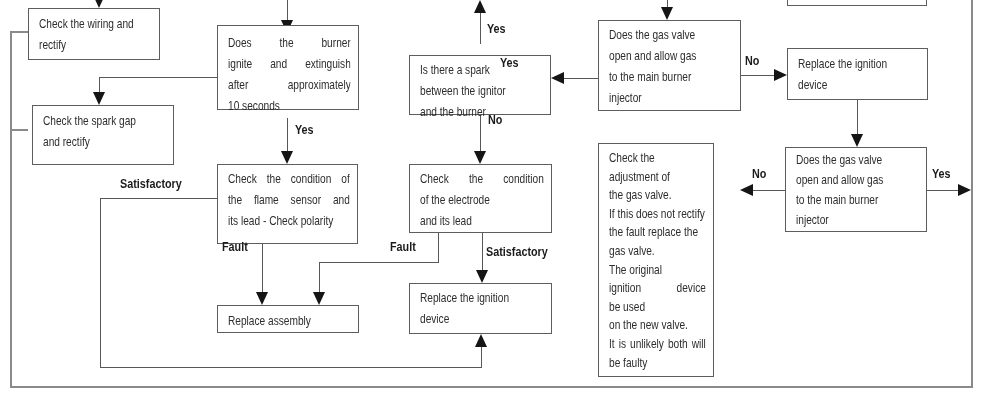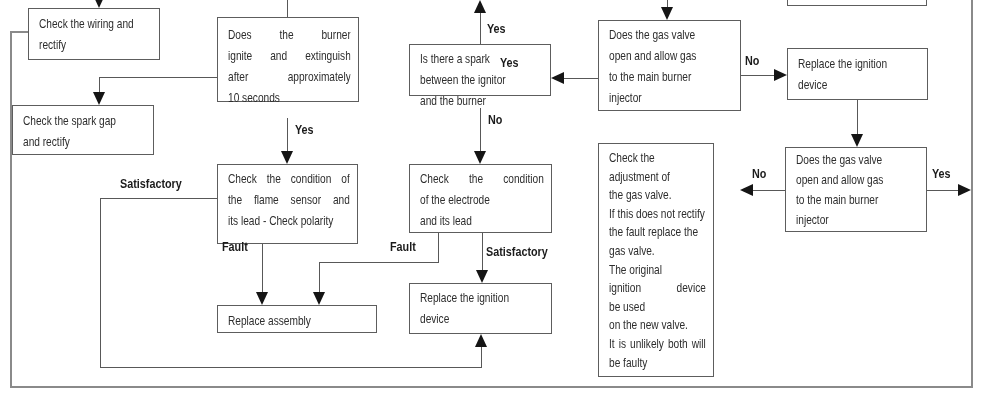--- a/index.html
+++ b/index.html
@@ -88,43 +88,43 @@
   <div class="ad" style="left:256px;top:292px"></div>
   <div class="ad" style="left:313px;top:292px"></div>
   <div class="ad" style="left:476px;top:270px"></div>
   <div class="au" style="left:475px;top:334px"></div>
 
   <div class="box" style="left:28px;top:8px;width:132px;height:52px">
     <div class="ln">Check the wiring and</div>
     <div class="ln">rectify</div>
   </div>
 
-  <div class="box" style="left:12px;top:105px;width:142px;height:50px">
+  <div class="box" style="left:32px;top:105px;width:142px;height:60px">
     <div class="ln">Check the spark gap</div>
     <div class="ln">and rectify</div>
   </div>
 
-  <div class="box box-burner" style="left:217px;top:17px;width:142px;height:85px">
+  <div class="box box-burner" style="left:217px;top:25px;width:142px;height:85px">
     <div class="ln j">Does the burner</div>
     <div class="ln j">ignite and extinguish</div>
     <div class="ln j">after approximately</div>
     <div class="ln">10 seconds</div>
   </div>
 
   <div class="box box-flame" style="left:217px;top:164px;width:141px;height:80px">
     <div class="ln j">Check the condition of</div>
     <div class="ln j">the flame sensor and</div>
     <div class="ln">its lead - Check polarity</div>
   </div>
 
-  <div class="box box-assembly" style="left:217px;top:305px;width:160px;height:28px">
+  <div class="box box-assembly" style="left:217px;top:305px;width:142px;height:28px">
     <div class="ln">Replace assembly</div>
   </div>
 
-  <div class="box box-spark" style="left:409px;top:44px;width:142px;height:52px">
+  <div class="box box-spark" style="left:409px;top:55px;width:142px;height:60px">
     <div class="ln">Is there a spark</div>
     <div class="ln">between the ignitor</div>
     <div class="ln">and the burner</div>
   </div>
 
   <div class="box box-electrode" style="left:409px;top:164px;width:143px;height:69px">
     <div class="ln j">Check the condition</div>
     <div class="ln">of the electrode</div>
     <div class="ln">and its lead</div>
   </div>

